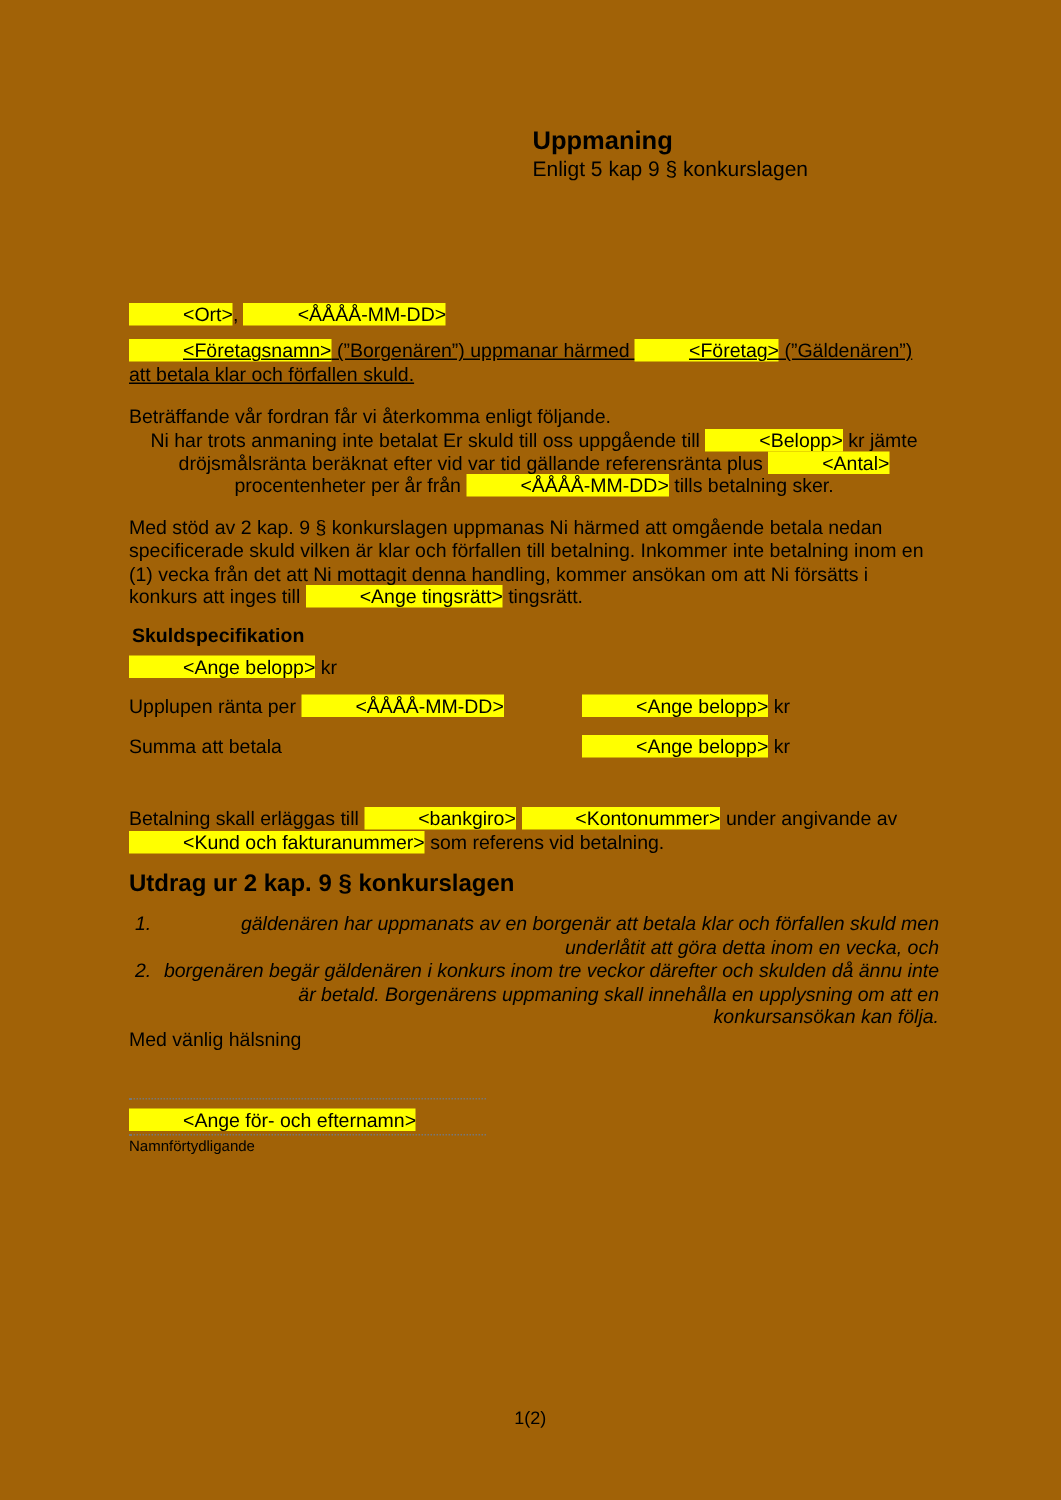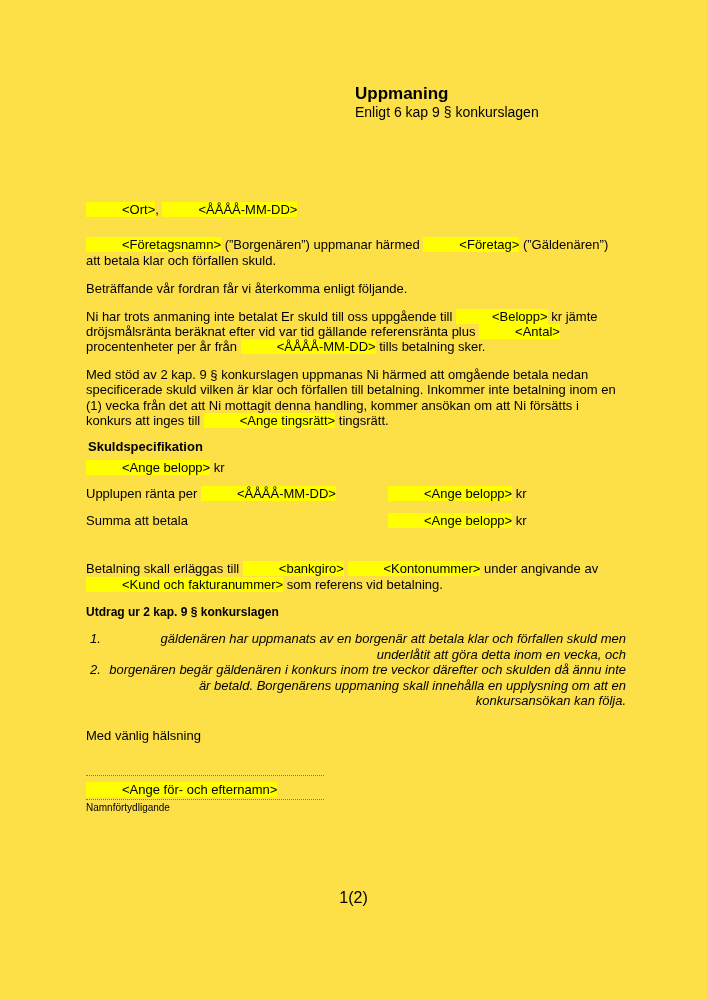--- a/index.html
+++ b/index.html
@@ -1,66 +1,66 @@
 <!DOCTYPE html>
 <html style="--hl: #ffff00;"><head>
 <meta charset="utf-8">
 <style>
   html, body { margin: 0; padding: 0; background: #ffffff; }
   .page {
     position: relative;
     width: 707px;
     height: 1000px;
-    background: #fde047;
+    background: #a16207;
     color: #000000;
     font-family: "Liberation Sans", sans-serif;
     font-size: 13px;
     line-height: 15.4px;
     overflow: hidden;
   }
   .content { padding: 84px 81px 0 86px; }
   .doc-header { margin-left: 269px; }
   .doc-title { margin: 0; font-size: 17px; line-height: 20px; font-weight: bold; }
   .doc-subtitle { font-size: 14px; line-height: 16px; }
   p { margin: 0; }
   .dateline { margin-top: 82px; }
-  .para-parties   { margin-top: 20px; }
+  .para-parties   { margin-top: 9px; text-decoration: underline; }
   .para-regarding { margin-top: 13px; }
-  .para-debt      { margin-top: 12px; }
+  .para-debt      { margin-top: 0; text-align: center; }
   .para-demand    { margin-top: 12px; }
   .hl { background: var(--hl, #ffff00); padding-left: 36px; }
   .spec-section { margin-top: 11px; }
   .spec-heading { margin: 0 0 5px 2px; font-size: 13px; line-height: 15.4px; font-weight: bold; }
   .spec-row { display: flex; margin-bottom: 11px; }
   .spec-label { width: 302px; flex: none; }
   .spec-value { flex: 1; }
   .para-payment { margin-top: 33px; }
   .law-section { margin-top: 13px; }
-  .law-heading { margin: 0; font-size: 12px; line-height: 15.4px; font-weight: bold; }
+  .law-heading { margin: 0; font-size: 16px; line-height: 15.4px; font-weight: bold; }
   .law-intro { font-style: italic; }
   .law-list { margin-top: 11px; font-style: italic; }
   .law-item { display: flex; }
   .law-num { width: 22px; flex: none; padding-left: 4px; box-sizing: border-box; }
   .law-text { flex: 1; text-align: right; }
-  .closing { margin-top: 20px; }
+  .closing { margin-top: 0; }
   .signature-block { margin-top: 31px; }
   .sig-rule { width: 238px; border-top: 1px dotted #777; height: 0; }
   .sig-small { font-size: 10px; line-height: 12px; margin-top: 2px; color: #000; }
   .sig-name { margin-top: 6px; margin-bottom: 2px; font-size: 13px; line-height: 15.4px; }
-  .footer { position: absolute; top: 890px; left: 0; right: 0; text-align: center; font-size: 16px; }
+  .footer { position: absolute; top: 938px; left: 0; right: 0; text-align: center; font-size: 12px; }
 </style>
 </head>
 <body>
 
 <div class="page">
   <div class="content">
 
     <header class="doc-header">
       <h1 class="doc-title">Uppmaning</h1>
-      <div class="doc-subtitle">Enligt 6 kap 9 § konkurslagen</div>
+      <div class="doc-subtitle">Enligt 5 kap 9 § konkurslagen</div>
     </header>
 
     <p class="dateline"><span class="hl">&lt;Ort&gt;</span><span>, </span><span class="hl">&lt;ÅÅÅÅ-MM-DD&gt;</span></p>
 
     <p class="para-parties"><span class="hl">&lt;Företagsnamn&gt;</span><span> (”Borgenären”) uppmanar härmed </span><span class="hl">&lt;Företag&gt;</span><span> (”Gäldenären”) att betala klar och förfallen skuld.</span></p>
 
     <p class="para-regarding"><span>Beträffande vår fordran får vi återkomma enligt följande.</span></p>
 
     <p class="para-debt"><span>Ni har trots anmaning inte betalat Er skuld till oss uppgående till </span><span class="hl">&lt;Belopp&gt;</span><span> kr jämte dröjsmålsränta beräknat efter vid var tid gällande referensränta plus </span><span class="hl">&lt;Antal&gt;</span><span> procentenheter per år från </span><span class="hl">&lt;ÅÅÅÅ-MM-DD&gt;</span><span> tills betalning sker.</span></p>
 

